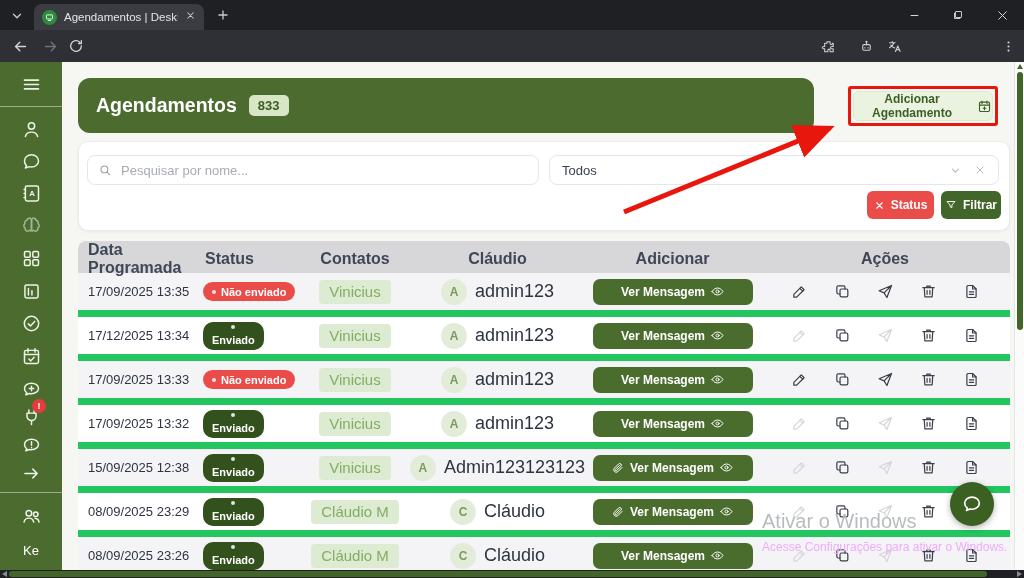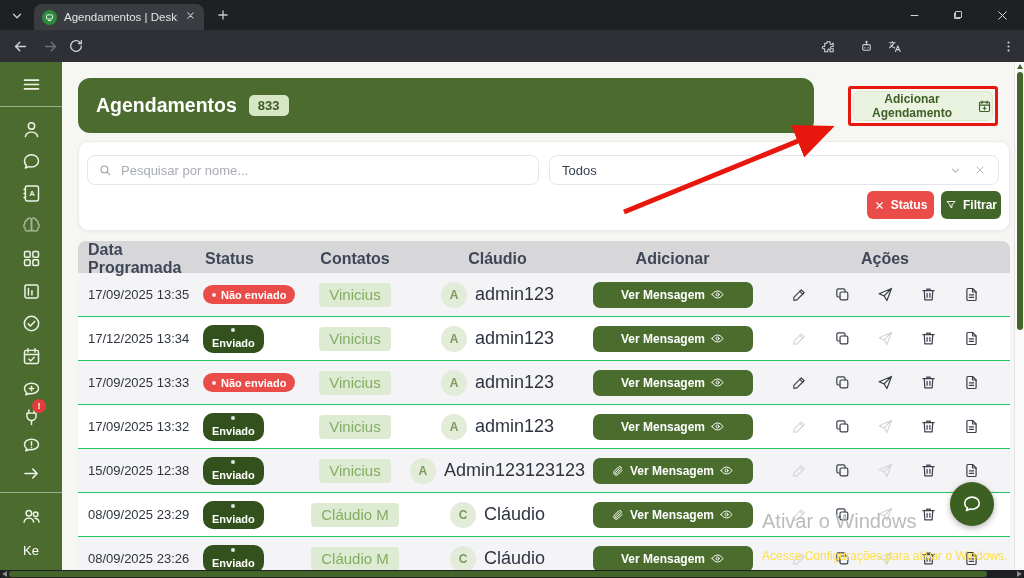--- a/index.html
+++ b/index.html
@@ -67,21 +67,21 @@
     display:flex; align-items:center; justify-content:center; gap:6px; cursor:pointer; font-family:inherit; }
   #clearbtn { left:788px; width:67px; background:#ea4c4a; }
   #filterbtn { left:862px; width:60px; background:#42652a; }
 
   
   #tablecard { position:absolute; left:78px; top:241px; width:932px; height:337px; background:#fff; border-radius:8px 8px 0 0; overflow:hidden; }
   .tgrid { display:grid; grid-template-columns:117px 105px 110px 175px 175px 1fr; align-items:center; }
   #thead { height:32px; background:#d7d7da; }
   .th { font-size:16px; font-weight:bold; color:#3f4756; }
   .th.left { padding-left:10px; } .th.center { text-align:center; }
-  .trow { height:44px; border-bottom:1px solid #22c55e; background:#fff; }
+  .trow { height:44px; border-bottom:7px solid #22c55e; background:#fff; }
   .trow.stripe { background:#f4f4f6; }
   .cell { display:flex; align-items:center; }
   .c-date { padding-left:10px; font-size:13px; color:#2e3440; }
   .c-status { padding-left:8px; }
   .c-center { justify-content:center; }
   .c-user { justify-content:center; gap:8px; }
   .pill { border-radius:10px; padding:3.5px 9px; font-size:11px; font-weight:bold; color:#fff; display:flex; align-items:center; gap:5px; white-space:nowrap; }
   .pill-red { background:#ea4c4a; } .pill-green { background:#33511c;flex-direction:column; }
   .pdot { width:4px; height:4px; border-radius:50%; background:rgba(255,255,255,.85); }
   .chip { background:#ddebd2; color:#84ad63; border-radius:4px; padding:3.5px 10px; font-size:15px; white-space:nowrap; }
@@ -103,21 +103,21 @@
   #varr-dn { bottom:3px; border-top:5px solid #44652a; }
   #hscroll { position:absolute; left:0; top:570px; width:1024px; height:8px; background:#1e2023; z-index:80; }
   #hthumb { position:absolute; left:9px; top:1px; width:978px; height:6px; background:#44652a; border-radius:3px; }
   .harr { position:absolute; top:1px; width:0; height:0; border-top:3px solid transparent; border-bottom:3px solid transparent; }
   #harr-l { left:2px; border-right:5px solid #8a8d92; }
   #harr-r { right:2px; border-left:5px solid #8a8d92; }
 
   
   #watermark { position:absolute; left:762px; top:510px; z-index:60; pointer-events:none; }
   #wm1 { font-size:20px; color:#b9bcbe; font-family:"Liberation Sans",sans-serif; }
-  #wm2 { font-size:12px; color:#fde047; margin-top:16px; }
+  #wm2 { font-size:12px; color:#f0abfc; margin-top:7px; }
   #fab { position:absolute; left:950px; top:482px; width:44px; height:44px; border-radius:50%; background:#3c6022; border:none;
     display:flex; align-items:center; justify-content:center; color:#fff; box-shadow:0 2px 6px rgba(0,0,0,.3); cursor:pointer; z-index:70; }
 </style>
 </head>
 <body>
 
 <div id="titlebar">
   <div id="tabsearch">
     <svg viewBox="0 0 24 24" width="14" height="14" fill="none" stroke="currentColor" stroke-width="2.2" stroke-linecap="round">
         <path d="M6 9l6 6 6-6"></path>

